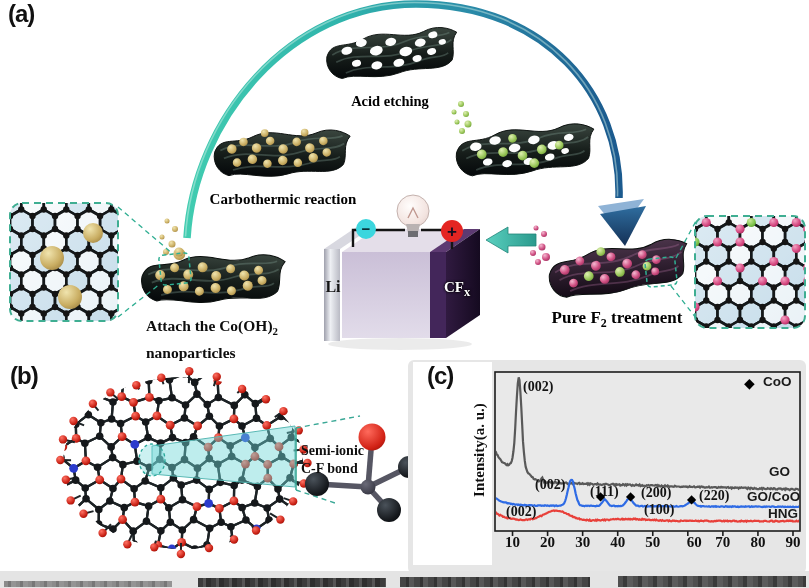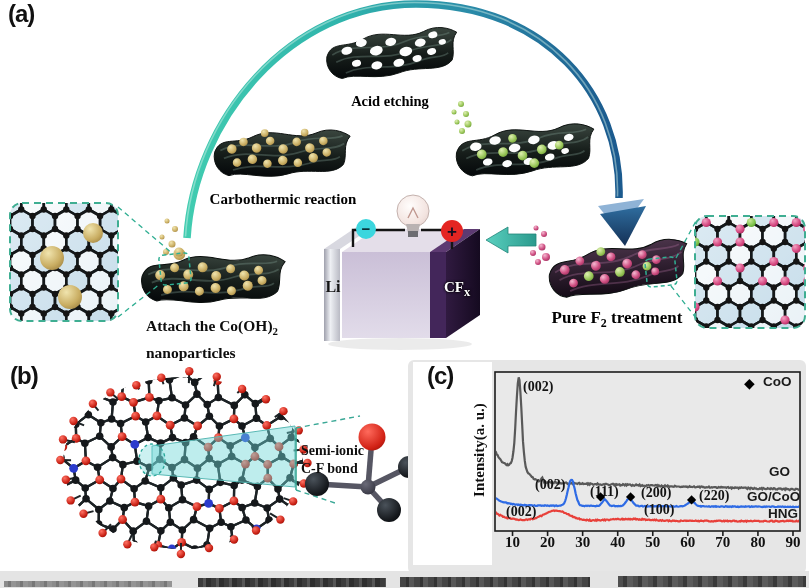--- a/index.html
+++ b/index.html
@@ -1173,17 +1173,17 @@
   <div class="abs" style="left:0;top:571px;width:809px;height:17px;background:#e4e4e4"></div>
   <div class="strip" style="left:4px;top:581px;width:168px;height:6px;background:repeating-linear-gradient(90deg,#8b8b8b 0 4px,#777 4px 7px,#949494 7px 12px)"></div>
   <div class="strip" style="left:198px;top:578px;width:188px;height:9px;background:repeating-linear-gradient(90deg,#3c3c3c 0 5px,#555 5px 8px,#2e2e2e 8px 13px)"></div>
   <div class="strip" style="left:400px;top:577px;width:190px;height:10px;background:repeating-linear-gradient(90deg,#454545 0 6px,#333 6px 9px,#575757 9px 14px)"></div>
   <div class="strip" style="left:618px;top:576px;width:188px;height:11px;background:repeating-linear-gradient(90deg,#4f4f4f 0 5px,#3a3a3a 5px 9px,#5c5c5c 9px 15px)"></div>
 <span class="tick" style="left: 498.529px;">10</span>
     <span class="tick" style="left: 533.586px;">20</span>
     <span class="tick" style="left: 568.644px;">30</span>
     <span class="tick" style="left: 603.701px;">40</span>
     <span class="tick" style="left: 638.759px;">50</span>
-    <span class="tick" style="left: 673.816px;">60</span>
+    <span class="tick" style="left: 673.816px; text-align: right;">60</span>
     <span class="tick" style="left: 708.874px;">70</span>
     <span class="tick" style="left: 743.931px;">80</span>
     <span class="tick" style="left: 778.989px;">90</span>
   </div>
 
 </body></html>

